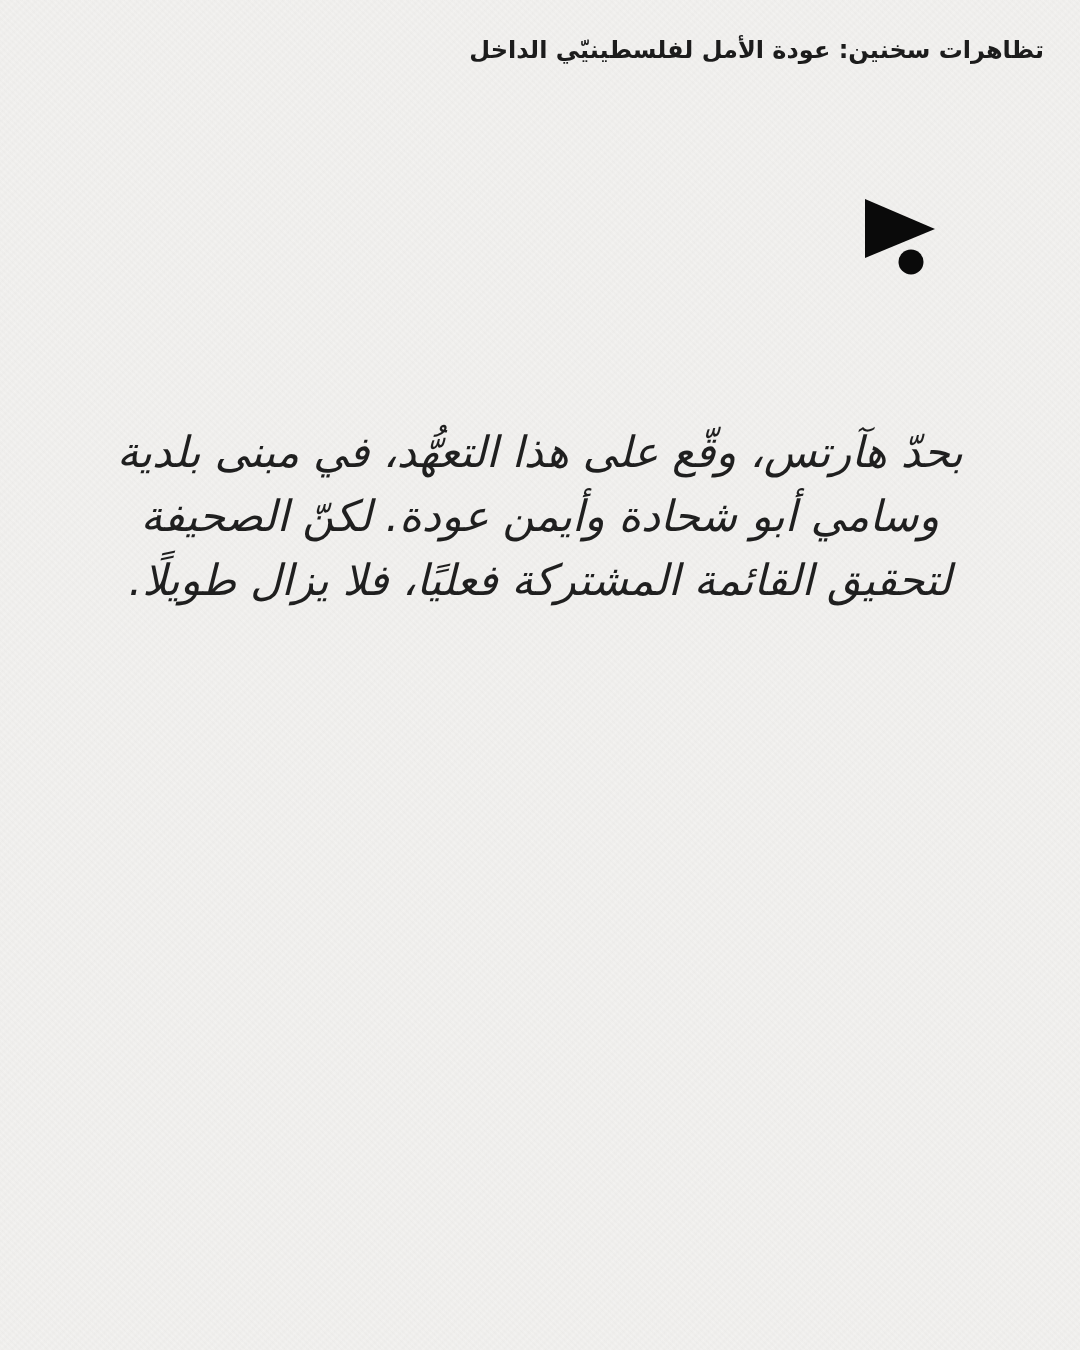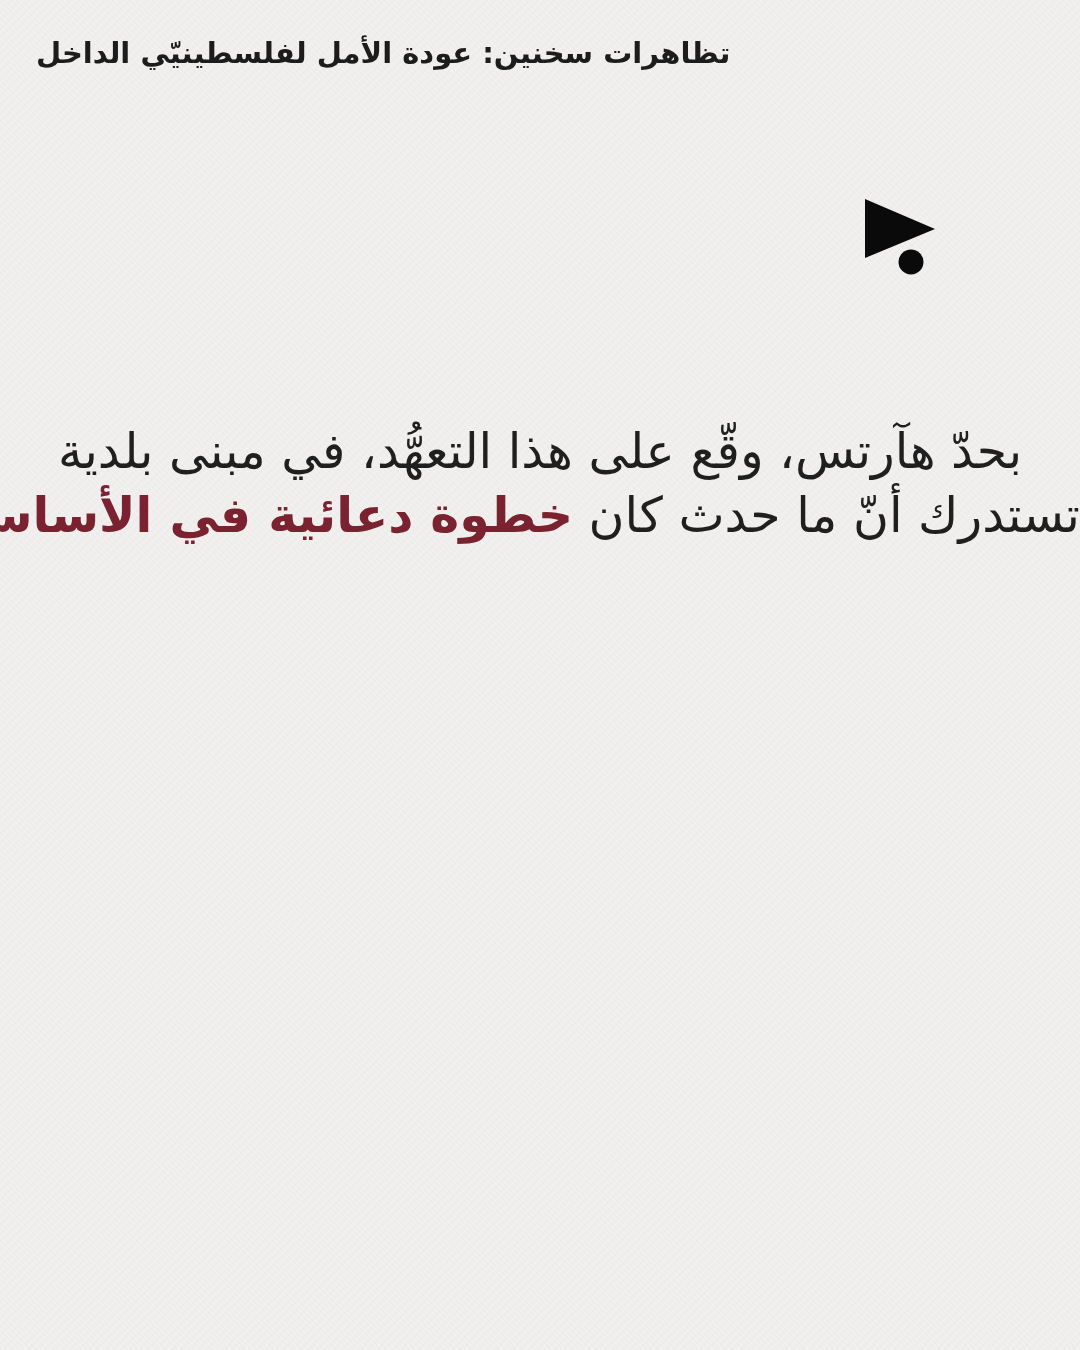--- a/index.html
+++ b/index.html
@@ -18,22 +18,22 @@
     background-image:
       repeating-linear-gradient(45deg, rgba(255,255,255,0.05) 0px, rgba(0,0,0,0.016) 2px, rgba(255,255,255,0.04) 4px),
       repeating-linear-gradient(-45deg, rgba(0,0,0,0.012) 0px, rgba(255,255,255,0.05) 3px, rgba(0,0,0,0.012) 6px);
     overflow: hidden;
   }
   .header-title {
     position: absolute;
     top: 36px;
     right: 36px;
     left: 36px;
-    text-align: left;
-    font-size: 29px;
+    text-align: right;
+    font-size: 24px;
     font-weight: 700;
     color: #1c1c1c;
     direction: rtl;
     letter-spacing: 0;
   }
   .logo {
     position: absolute;
     left: 858px;
     top: 192px;
     width: 84px;
@@ -41,25 +41,26 @@
   }
   .article {
     position: absolute;
     top: 420px;
     left: 0;
     right: 0;
     direction: rtl;
     text-align: center;
   }
   .text-line {
-    font-size: 49px;
+    font-size: 43px;
     line-height: 64px;
     color: #1f1f1f;
     font-weight: 400;
     white-space: nowrap;
+    font-style: italic;
   }
   .seg-regular {
     color: #1f1f1f;
     font-weight: 400;
   }
   .seg-bold-maroon {
     color: #7b2231;
     font-weight: 700;
   }
 </style>
@@ -75,22 +76,25 @@
     <circle cx="53" cy="70" r="12.5" fill="#0a0a0a"></circle>
   </svg>
 
   <div class="article">
 
     <div class="text-line">
       <span class="seg-regular">بحدّ هآرتس، وقّع على هذا التعهُّد، في مبنى بلدية</span>
     </div>
 
 
-
     <div class="text-line">
-      <span class="seg-regular">تستدرك أنّ ما حدث كان </span><span class="seg-bold-maroon">خطوة دعائية في الأساس،</span>
+      <span class="seg-regular">وسامي أبو شحادة وأيمن عودة. لكنّ الصحيفة</span>
     </div>
 
 
+
+    <div class="text-line">
+      <span class="seg-regular">لتحقيق القائمة المشتركة فعليًا، فلا يزال طويلًا.</span>
+    </div>
 
   </div>
 
 </div>
 
 </body></html>

